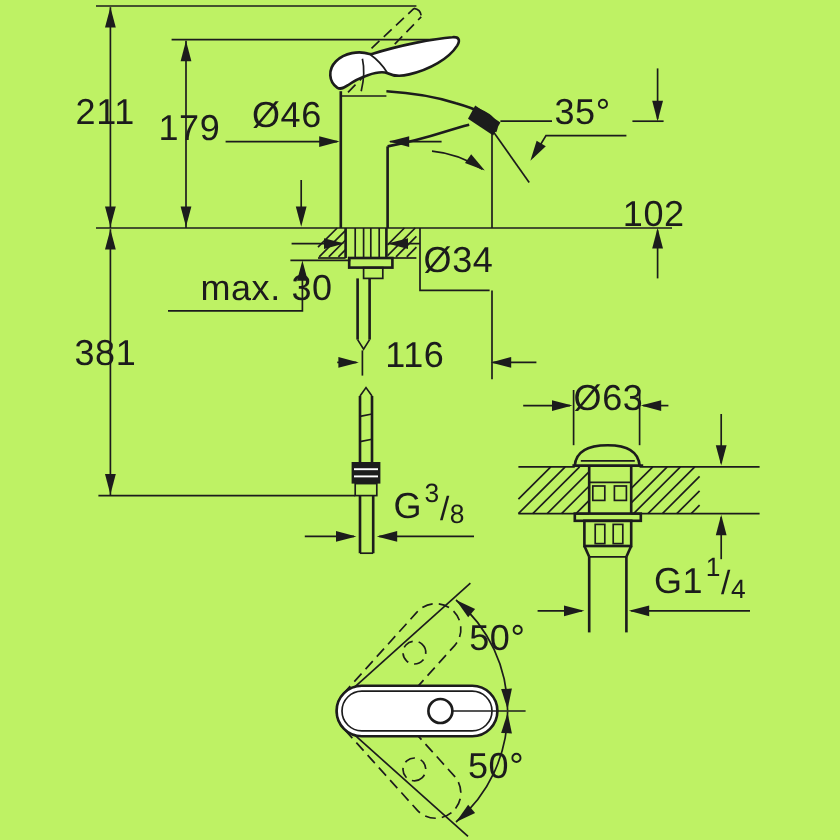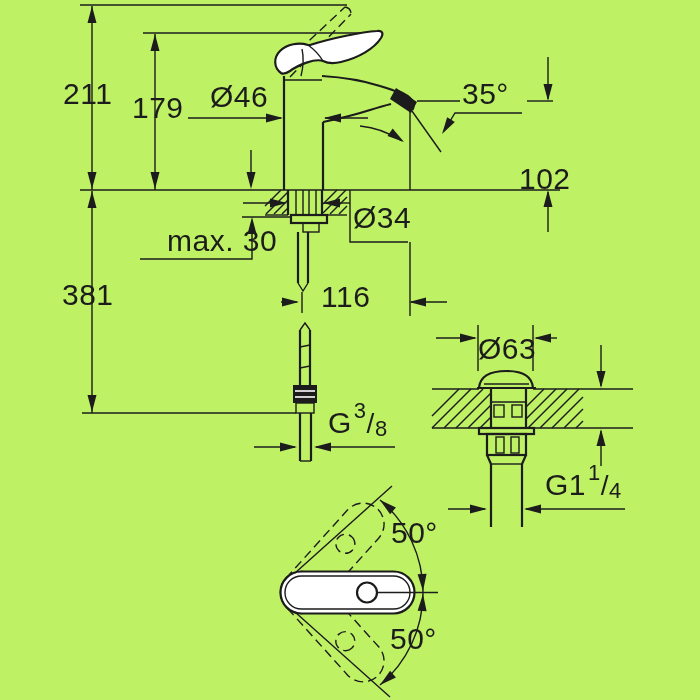--- a/index.html
+++ b/index.html
@@ -287,21 +287,21 @@
 <div class="lbl" style="left:62px;top:280px;">381</div>
 <div class="lbl" style="left:321px;top:282px;">116</div>
 
 <div class="lbl frac" style="left:328px;top:408px;">
   <span class="main">G</span>
   <span class="sup">3</span>
   <span class="slash">/</span>
   <span class="sub">8</span>
 </div>
 
-<div class="lbl" style="left:478px;top:318px;margin-top:16px;">Ø63</div>
+<div class="lbl" style="left:478px;top:318px;">Ø63</div>
 
 <div class="lbl frac" style="left:545px;top:470px;">
   <span class="main">G1</span>
   <span class="sup">1</span>
   <span class="slash">/</span>
   <span class="sub">4</span>
 </div>
 
 <div class="lbl" style="left:391px;top:518px;">50°</div>
 <div class="lbl" style="left:390px;top:624px;">50°</div>

